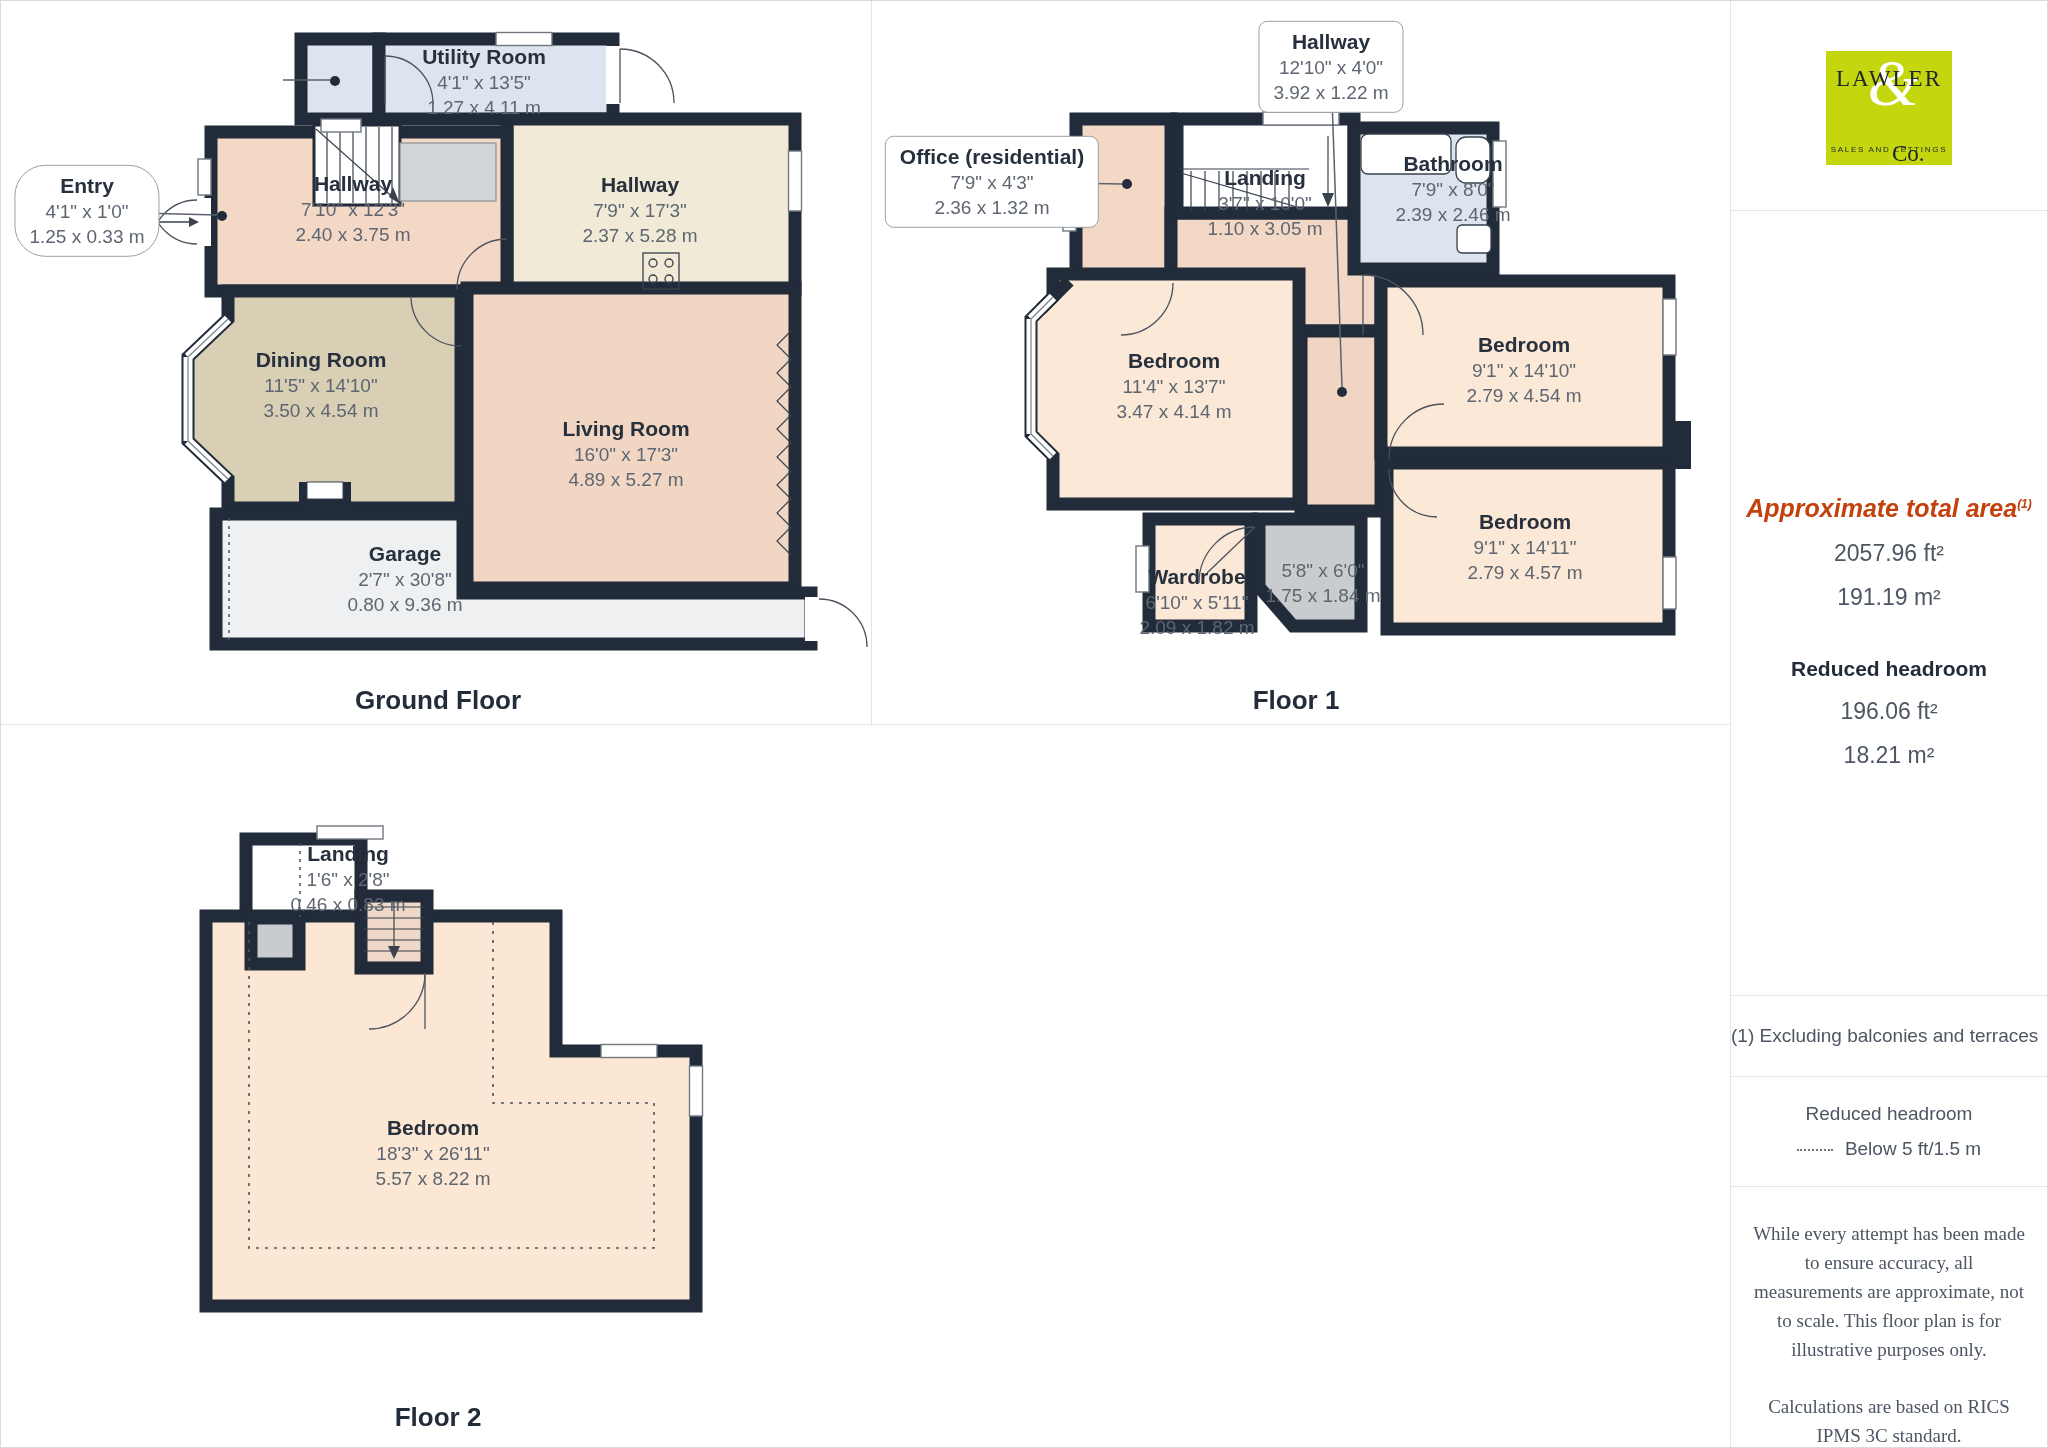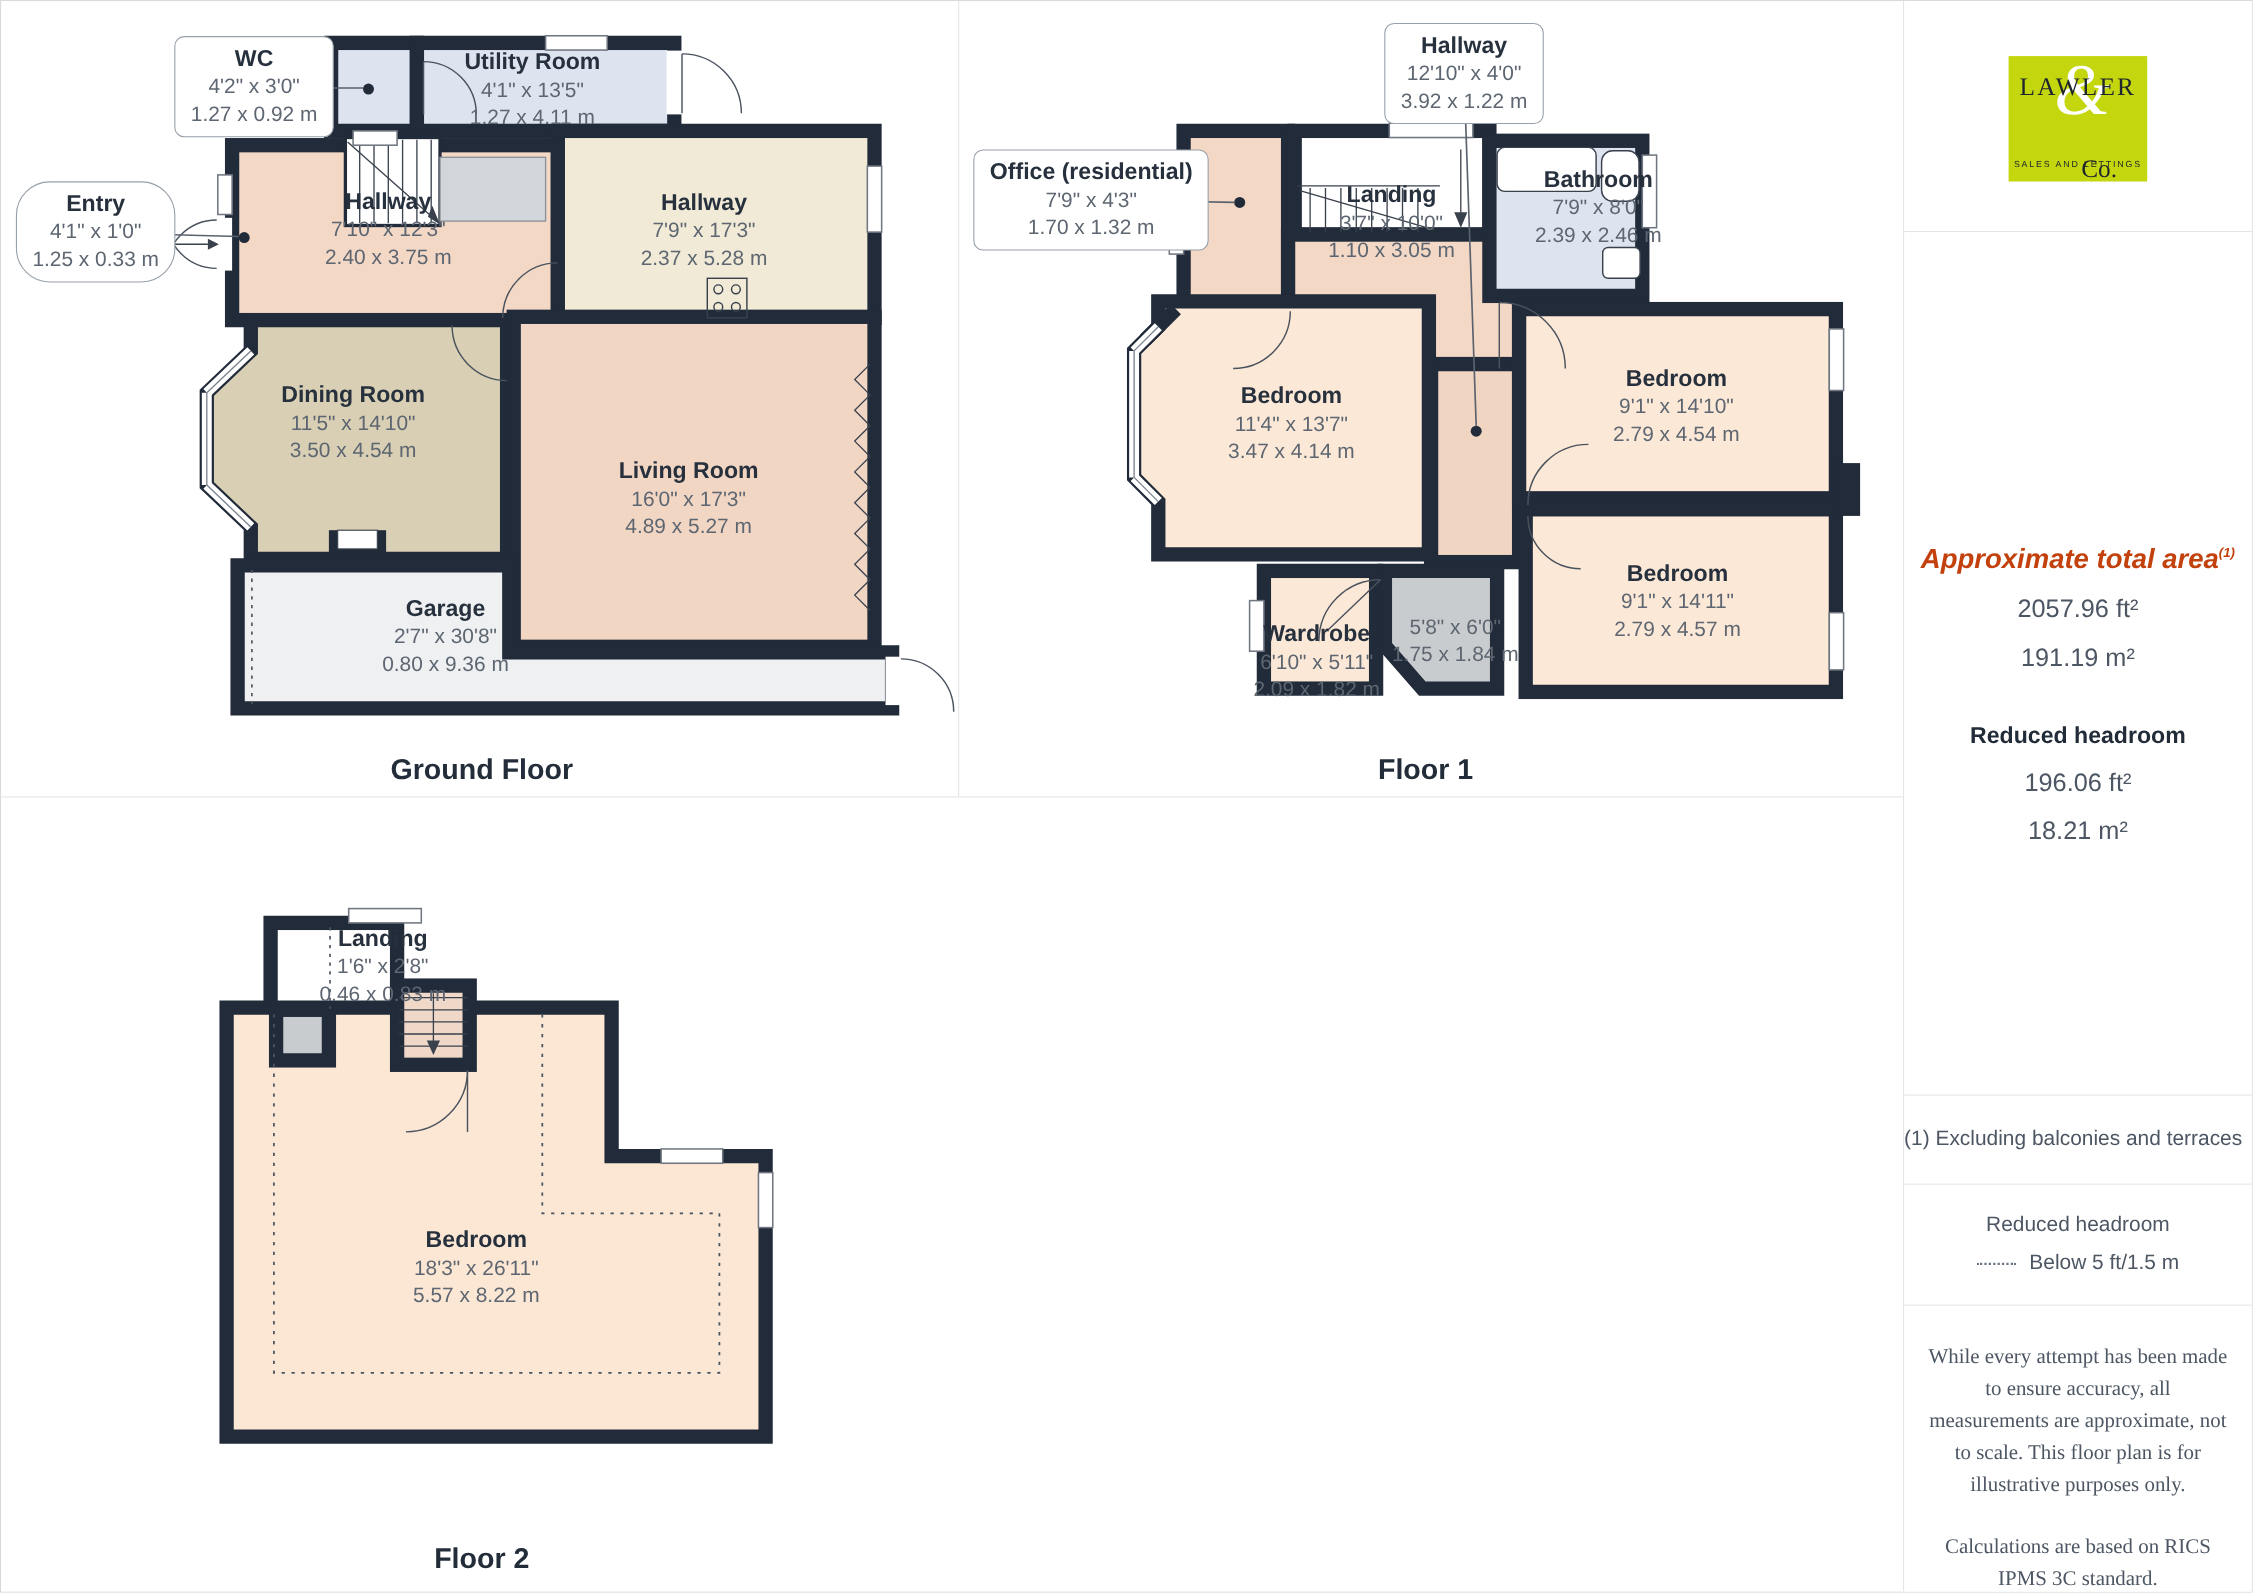--- a/index.html
+++ b/index.html
@@ -226,25 +226,20 @@
       <g fill="none" stroke="#4a525e" stroke-width="1.3">
         <path d="M 424 972 A 56 56 0 0 1 368 1028"></path>
           <line x1="424" y1="972" x2="424" y2="1028"></line>
       </g>
     </g>
   </svg>
 
   <div class="divider" style="left:870px;top:0;width:1px;height:723px;"></div>
   <div class="divider" style="left:0;top:723px;width:1729px;height:1px;"></div>
 
-  <div class="room-label callout" style="left:230px;top:78px;">
-    <div class="rname">WC</div>
-    <div class="rdim">4'2" x 3'0"</div>
-    <div class="rdim">1.27 x 0.92 m</div>
-  </div>
   <div class="room-label" style="left:483px;top:81px;">
     <div class="rname">Utility Room</div>
     <div class="rdim">4'1" x 13'5"</div>
     <div class="rdim">1.27 x 4.11 m</div>
   </div>
   <div class="room-label callout" style="left:86px;top:210px;border-radius:31px;">
     <div class="rname">Entry</div>
     <div class="rdim">4'1" x 1'0"</div>
     <div class="rdim">1.25 x 0.33 m</div>
   </div>
@@ -276,21 +271,21 @@
   <div class="floor-title" style="left:437px;top:699px;">Ground Floor</div>
 
   <div class="room-label callout" style="left:1330px;top:66px;">
     <div class="rname">Hallway</div>
     <div class="rdim">12'10" x 4'0"</div>
     <div class="rdim">3.92 x 1.22 m</div>
   </div>
   <div class="room-label callout" style="left:991px;top:181px;">
     <div class="rname">Office (residential)</div>
     <div class="rdim">7'9" x 4'3"</div>
-    <div class="rdim">1.70 x 1.32 m</div>
+    <div class="rdim">2.36 x 1.32 m</div>
   </div>
   <div class="room-label" style="left:1264px;top:202px;">
     <div class="rname">Landing</div>
     <div class="rdim">3'7" x 10'0"</div>
     <div class="rdim">1.10 x 3.05 m</div>
   </div>
   <div class="room-label" style="left:1452px;top:188px;">
     <div class="rname">Bathroom</div>
     <div class="rdim">7'9" x 8'0"</div>
     <div class="rdim">2.39 x 2.46 m</div>

